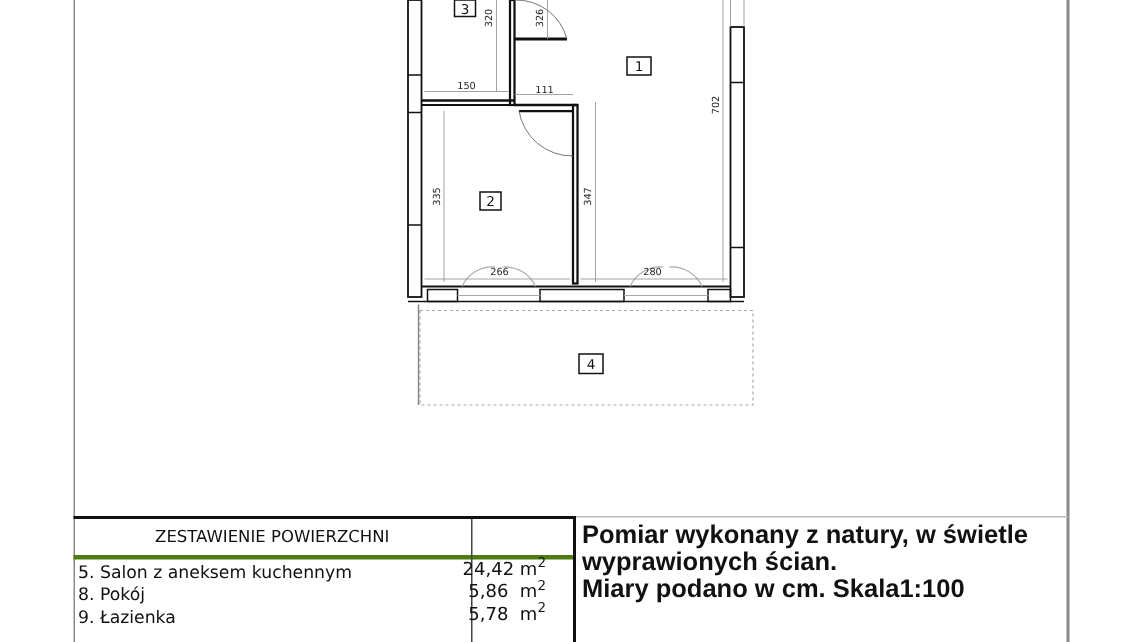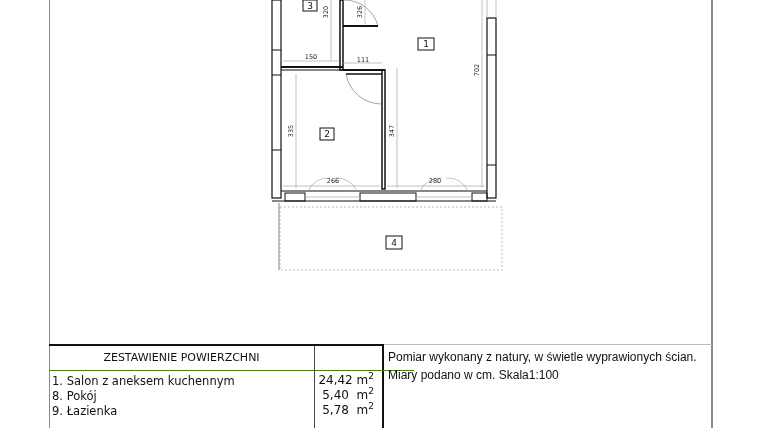--- a/index.html
+++ b/index.html
@@ -1,28 +1,28 @@
 <!DOCTYPE html>
 <html><head>
   <meta charset="utf-8">
   <style>
     html, body { margin:0; padding:0; background:#fff; }
     body { width:760px; height:428px; position:relative; overflow:hidden; font-family:"DejaVu Sans", sans-serif; }
     .frame-left { position:absolute; left:49px; top:0; width:1px; height:428px; background:#8a8a8a; }
     .frame-right { position:absolute; left:711px; top:0; width:2px; height:428px; background:#8a8a8a; }
     .plan { position:absolute; left:0; top:0; width:760px; height:290px; }
     .table { position:absolute; left:49px; top:344px; width:335px; height:84px; border-top:2px solid #111; border-right:2px solid #111; box-sizing:border-box; }
-    .table .head-row { position:absolute; left:0; top:0; width:333px; height:24px; border-bottom:1px solid #4d7c0f;padding-left:32px; }
+    .table .head-row { position:absolute; left:0; top:0; width:333px; height:24px; border-bottom:3px solid #4d7c0f; }
     .table .head-title { position:absolute; left:0; top:5px; width:265px; text-align:center; font-size:11px; color:#111; }
     .table .vline { position:absolute; left:265px; top:0; width:1px; height:84px; background:#444; }
     .table .row { position:absolute; left:3px; font-size:11.5px; color:#111; }
-    .table .val { position:absolute; right:8px; font-size:12px; color:#111; text-align:right; }
+    .table .val { position:absolute; right:18px; font-size:12px; color:#111; text-align:right; }
     .table .val sup { font-size:9px; }
     .note-sep { position:absolute; left:384px; top:344px; width:328px; height:1px; background:#bbb; }
-    .note { position:absolute; left:388px; top:348px; font-family:"Liberation Sans", sans-serif; font-size:12px; color:#111; line-height:18px; }
+    .note { position:absolute; left:388px; top:348px; font-family:"Liberation Sans", sans-serif; font-size:17px; color:#111; line-height:18px;font-weight:bold; }
   </style>
 </head>
 <body>
 
 <div class="frame-left"></div>
 <div class="frame-right"></div>
 
 <svg class="plan" viewBox="0 0 760 290" width="760" height="290">
   <g stroke="#111" fill="none">
 
@@ -102,25 +102,25 @@
     <text transform="translate(293,131) rotate(-90)" text-anchor="middle">335</text>
     <text transform="translate(394,131) rotate(-90)" text-anchor="middle">347</text>
   </g>
 </svg>
 
 <div class="table">
   <div class="head-row">
     <div class="head-title">ZESTAWIENIE POWIERZCHNI</div>
   </div>
   <div class="vline"></div>
-  <div class="row" style="top:28px">1. Salon z aneksem kuchennym</div>
+  <div class="row" style="top:28px">5. Salon z aneksem kuchennym</div>
   <div class="row" style="top:43px">8. Pokój</div>
   <div class="row" style="top:58px">9. Łazienka</div>
   <div class="val" style="top:25px"><span>24,42</span> <span>m</span><sup>2</sup></div>
-  <div class="val" style="top:40px"><span>5,40</span>&nbsp; <span>m</span><sup>2</sup></div>
+  <div class="val" style="top:40px"><span>5,86</span>&nbsp; <span>m</span><sup>2</sup></div>
   <div class="val" style="top:55px"><span>5,78</span>&nbsp; <span>m</span><sup>2</sup></div>
 </div>
 
 <div class="note-sep"></div>
 <div class="note">
   <div>Pomiar wykonany z natury, w świetle wyprawionych ścian.</div>
   <div>Miary podano w cm. Skala1:100</div>
 </div>
 
 </body></html>

